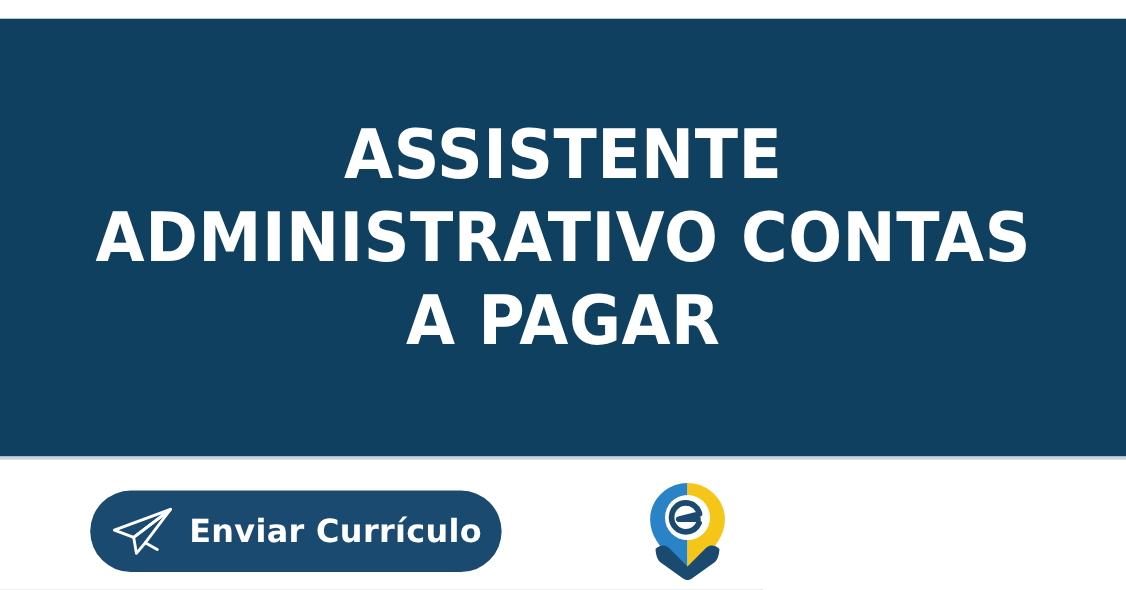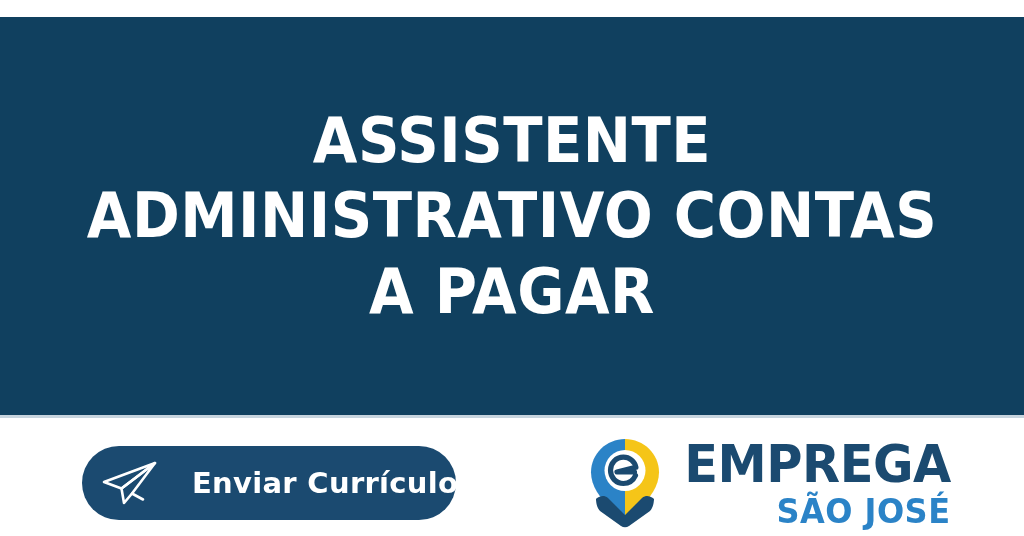--- a/index.html
+++ b/index.html
@@ -75,21 +75,21 @@
     left: 82px;
     top: 429px;
     width: 374px;
     height: 74px;
     background: #1b4a70;
     border: none;
     border-radius: 37px;
     display: flex;
     align-items: center;
     justify-content: flex-start;
-    gap: 34px;
+    gap: 14px;
     padding: 0 18px;
     cursor: pointer;
     box-sizing: border-box;
   }
   .cta-icon {
     width: 58px;
     height: 46px;
     flex: 0 0 auto;
     display: block;
   }
@@ -181,19 +181,15 @@
 
         <path d="M47.5 38.5 C45.2 43.6 40.5 46.5 35.4 46.5 C28.1 46.5 22.5 40.6 22.5 33.3
                  C22.5 26.1 28.1 20.2 35.4 20.2 C41.6 20.2 46.6 24.4 47.9 30.2
                  L29.0 35.0 L46.5 35.0" fill="none" stroke="#1b4a70" stroke-width="5.2" stroke-linecap="round" stroke-linejoin="round"></path>
 
         <path d="M8 62 C8 62 14 56 20 61 L37 78 L54 61 C60 56 66 62 66 62
                  C66 62 66 70 62 74 L41 89 C38.6 90.8 35.4 90.8 33 89 L12 74
                  C8 70 8 62 8 62 Z" fill="#1b4a70"></path>
       </svg>
     </span>
-    <span class="logo-text">
-      <span class="logo-word">EMPREGA</span>
-      <span class="logo-sub">SÃO JOSÉ</span>
-    </span>
   </div>
 
 </div>
 
 </body></html>

